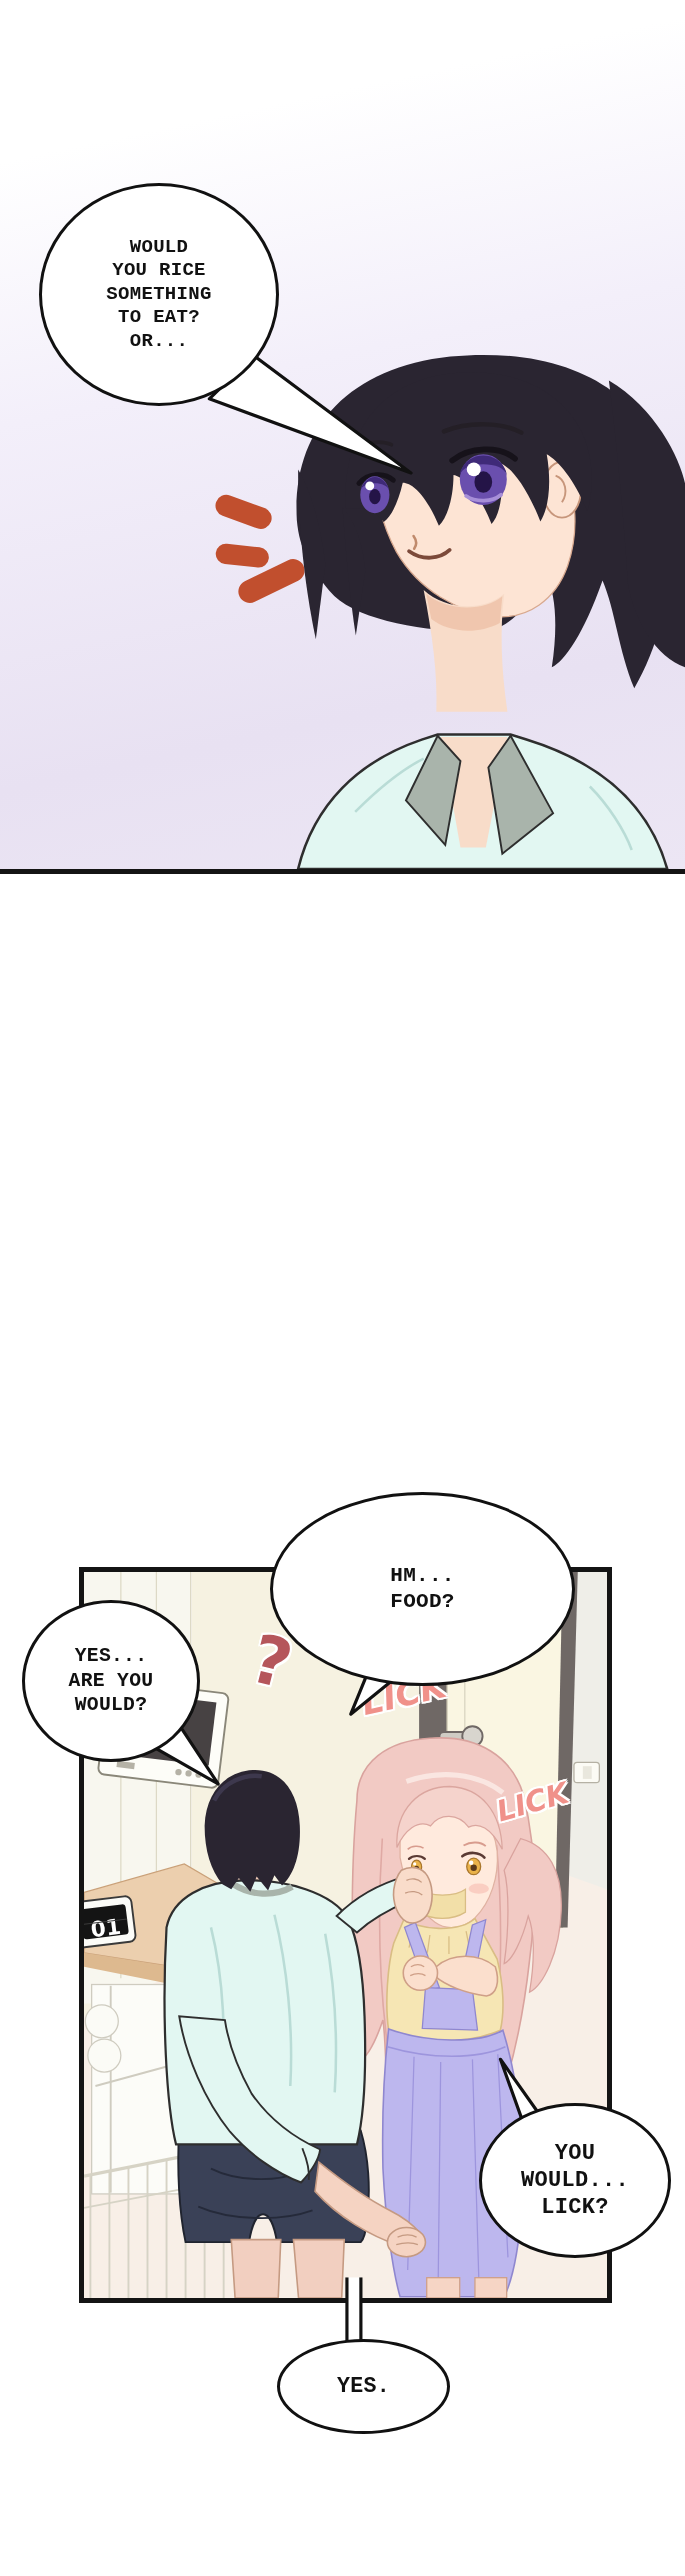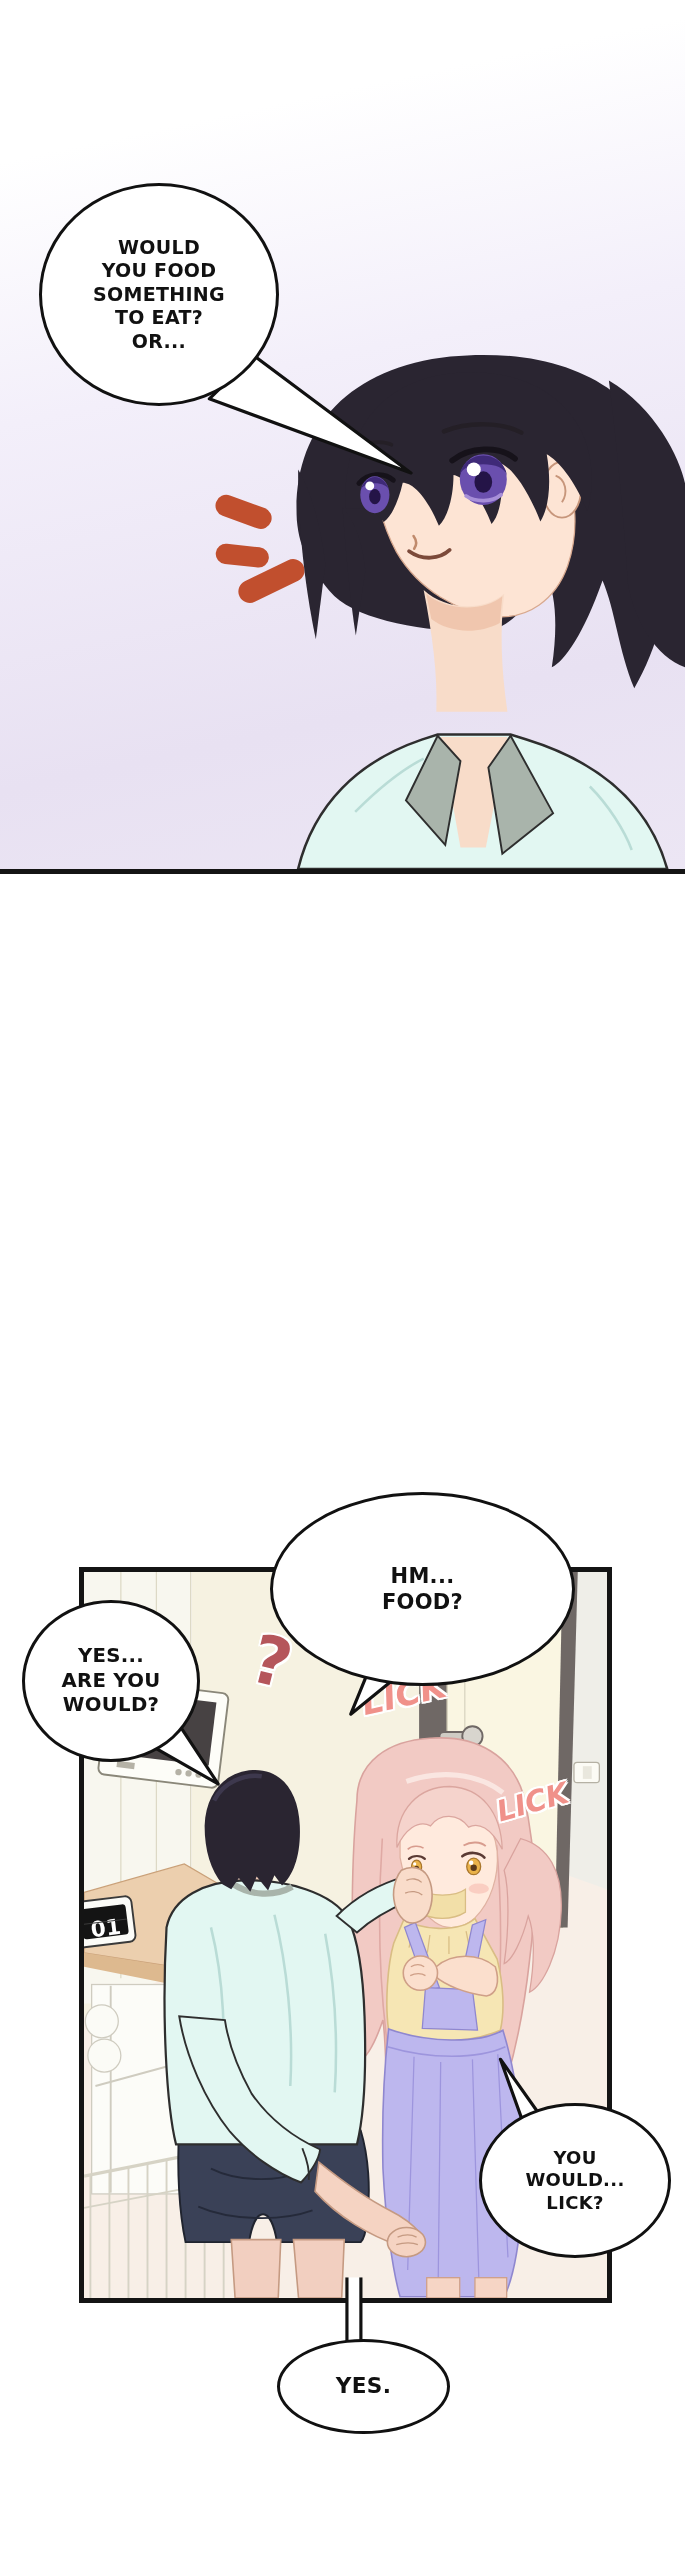--- a/index.html
+++ b/index.html
@@ -14,21 +14,21 @@
     position:absolute;left:79px;top:1567px;width:533px;height:736px;
     box-sizing:border-box;border:5px solid #141414;background:#f6f2e1;z-index:1;
   }
   .panel-bottom svg{position:absolute;left:0;top:0;}
   .bubble{
     position:absolute;background:#ffffff;border:3.2px solid #111111;border-radius:50%;
     display:flex;flex-direction:column;align-items:center;justify-content:center;
     text-align:center;font-weight:700;color:#111111;z-index:10;box-sizing:border-box;
     letter-spacing:0.3px;
   }
-  .bline{display:block;line-height:1.24;white-space:nowrap;}
+  .bline{display:block;line-height:1.24;white-space:nowrap;font-family:Liberation Mono, monospace;}
   .sfx{
     position:absolute;font-weight:700;font-style:italic;z-index:3;
     text-shadow:1.9px 0 0 #fff,-1.9px 0 0 #fff,0 1.9px 0 #fff,0 -1.9px 0 #fff,
                 1.9px 1.9px 0 #fff,-1.9px -1.9px 0 #fff,1.9px -1.9px 0 #fff,-1.9px 1.9px 0 #fff;
   }
   .tails{position:absolute;left:0;top:0;z-index:8;pointer-events:none;}
   .char-art{position:absolute;left:0;top:0;pointer-events:none;}
 </style>
 </head>
 <body>
@@ -291,38 +291,38 @@
   <polygon points="598,2592 553,2702 656,2618" fill="#ffffff" stroke="#111111" stroke-width="5" stroke-linejoin="round"></polygon>
   <polygon points="232,2748 344,2812 282,2718" fill="#ffffff" stroke="#111111" stroke-width="5" stroke-linejoin="round"></polygon>
   <polygon points="822,3338 789,3246 864,3352" fill="#ffffff" stroke="#111111" stroke-width="5" stroke-linejoin="round"></polygon>
   <rect x="547" y="3590" width="22" height="112" fill="#ffffff"></rect>
   <line x1="547" y1="3590" x2="547" y2="3702" stroke="#111111" stroke-width="5"></line>
   <line x1="569" y1="3590" x2="569" y2="3702" stroke="#111111" stroke-width="5"></line>
 </svg>
 
 <div class="bubble" style="left:39px;top:183px;width:240px;height:223px;font-size:19px;">
   <span class="bline">WOULD</span>
-  <span class="bline">YOU FOOD</span>
+  <span class="bline">YOU RICE</span>
   <span class="bline">SOMETHING</span>
   <span class="bline">TO EAT?</span>
   <span class="bline">OR...</span>
 </div>
 
 <div class="bubble" style="left:270px;top:1492px;width:305px;height:194px;font-size:21px;">
   <span class="bline">HM...</span>
   <span class="bline">FOOD?</span>
 </div>
 
 <div class="bubble" style="left:22px;top:1600px;width:178px;height:162px;font-size:19.7px;">
   <span class="bline">YES...</span>
   <span class="bline">ARE YOU</span>
   <span class="bline">WOULD?</span>
 </div>
 
-<div class="bubble" style="left:479px;top:2103px;width:192px;height:155px;font-size:18px;">
+<div class="bubble" style="left:479px;top:2103px;width:192px;height:155px;font-size:22px;">
   <span class="bline">YOU</span>
   <span class="bline">WOULD...</span>
   <span class="bline">LICK?</span>
 </div>
 
 <div class="bubble" style="left:277px;top:2339px;width:173px;height:95px;font-size:21.6px;text-align:center;">
   <span class="bline">YES.</span>
 </div>
 
 

